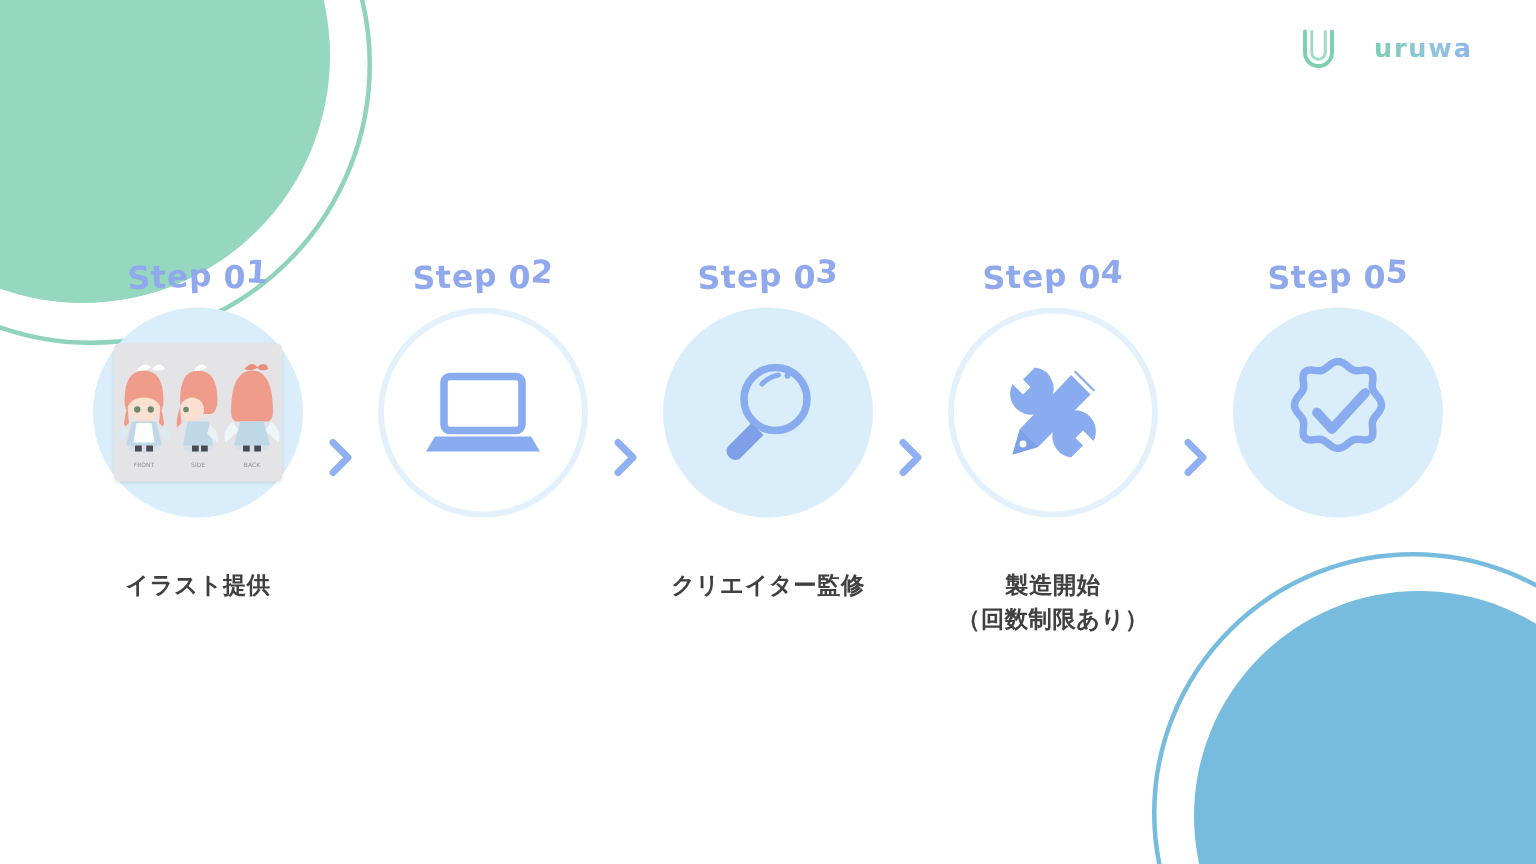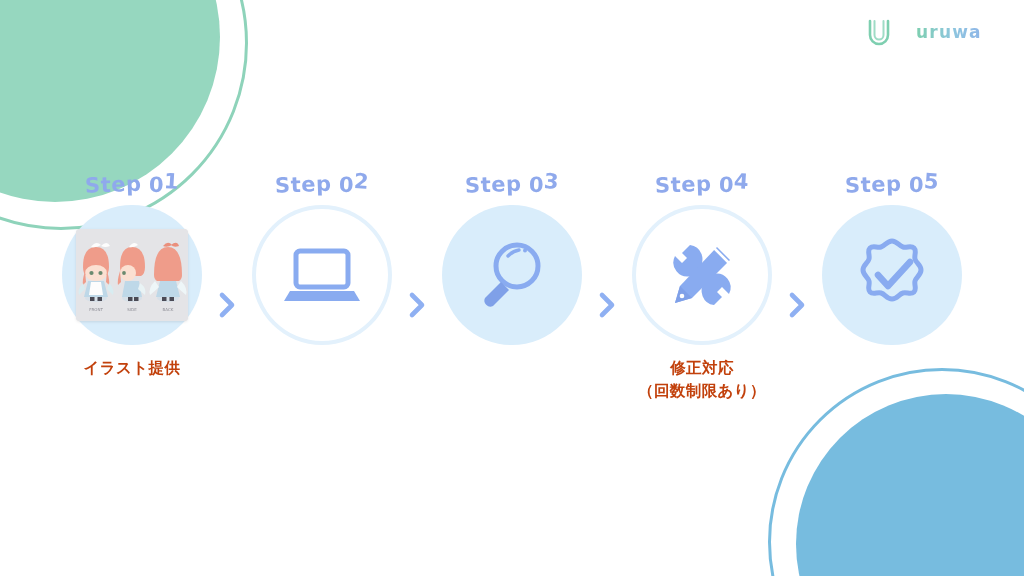--- a/index.html
+++ b/index.html
@@ -90,23 +90,23 @@
     width:112px; height:92px;
     border-radius:4px;
     overflow:hidden;
     box-shadow:0 1px 3px rgba(0,0,0,.10);
     background:#e3e3e6;
   }
   .circle .thumb svg { display:block; width:100%; height:100%; }
   .circle .glyph { width:84px; height:84px; display:block; }
 
   .caption {
-    margin-top:11px;
+    margin-top:34px;
     text-align:center;
-    color:#c2410c;
+    color:#404040;
     font-size:15.5px;
     font-weight:700;
     line-height:1.5;
     letter-spacing:.4px;
     white-space:pre-line;
   }
 
   .arrow {
     width:0;
     position:relative;
@@ -227,20 +227,21 @@
   <div class="step">
     <div class="step-label">Step <span class="d1">0</span><span class="d2">3</span></div>
     <div class="circle fill">
       <svg class="glyph" viewBox="0 0 84 84">
         <circle cx="47" cy="33" r="21" fill="none" stroke="#89abf0" stroke-width="5"></circle>
         <path d="M38 23 q5 -5 11 -6" fill="none" stroke="#89abf0" stroke-width="3.4" stroke-linecap="round"></path>
         <circle cx="55" cy="17.5" r="2" fill="#89abf0"></circle>
         <path d="M31 49 L15 65 a6 6 0 0 0 8 8 L39 57 z" fill="#7fa0e8"></path>
       </svg>
     </div>
+    <div class="caption">クリエイター監修</div>
   </div>
 
   <div class="arrow">
     <svg viewBox="0 0 22 30">
       <path d="M6 5 L16 15 L6 25" fill="none" stroke="#8fb0f2" stroke-width="4.6" stroke-linecap="round" stroke-linejoin="round"></path>
     </svg>
   </div>
 
   <div class="step">
     <div class="step-label">Step <span class="d1">0</span><span class="d2">4</span></div>
@@ -250,21 +251,21 @@
         <path d="M30 12 L22 20 L27 25 L22 30 L15 23 a14 14 0 0 0 16 20 L44 56 L52 48 L39 35 a14 14 0 0 0 -9 -23 z" fill="#89abf0"></path>
 
         <path d="M54 72 L62 64 L57 59 L62 54 L69 61 a14 14 0 0 0 -16 -20 L40 28 L32 36 L45 49 a14 14 0 0 0 9 23 z" fill="#89abf0"></path>
 
         <path d="M57 14 L70 27 L32 65 L15 70 L20 53 z" fill="#89abf0"></path>
         <path d="M20 53 L32 65 L15 70 z" fill="#7fa0e8"></path>
         <circle cx="22" cy="63" r="2.3" fill="#ffffff"></circle>
         <path d="M55 16 L68 29" stroke="#ffffff" stroke-width="2.6" stroke-linecap="round"></path>
       </svg>
     </div>
-    <div class="caption">修正対応
+    <div class="caption">製造開始
 （回数制限あり）</div>
   </div>
 
   <div class="arrow">
     <svg viewBox="0 0 22 30">
       <path d="M6 5 L16 15 L6 25" fill="none" stroke="#8fb0f2" stroke-width="4.6" stroke-linecap="round" stroke-linejoin="round"></path>
     </svg>
   </div>
 
   <div class="step">

